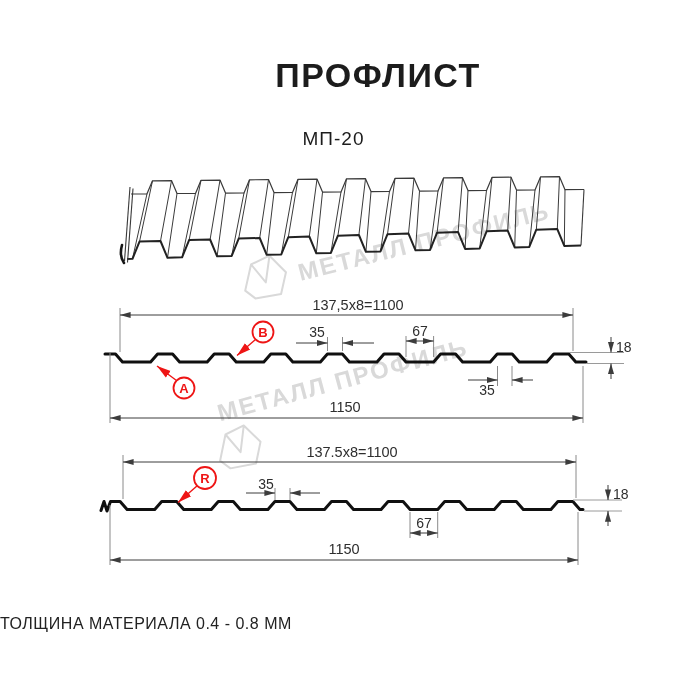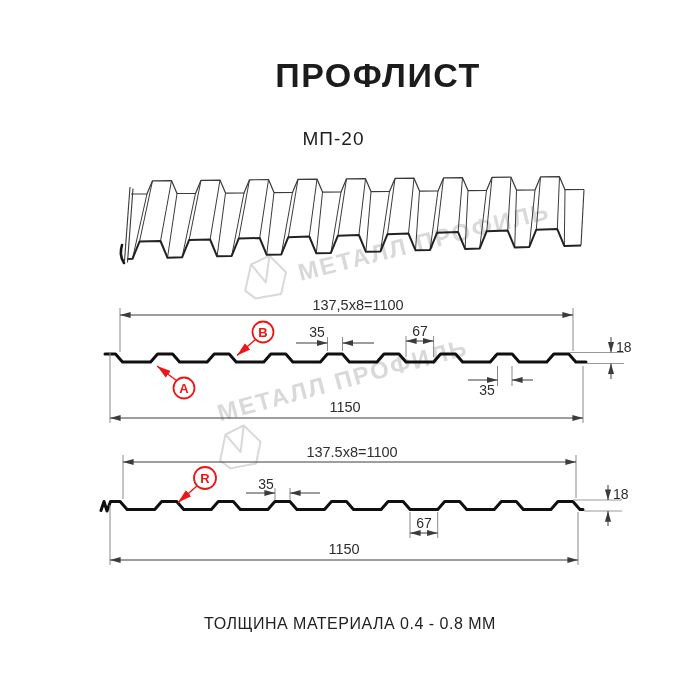--- a/index.html
+++ b/index.html
@@ -3,21 +3,21 @@
 <meta charset="utf-8">
 <style>
   :root{ --accent:#ee1515; --line:#3c3c3c; --ext:#8a8a8a; --profile:#101010; --wm:#d9d9d9; --ink:#1c1c1c; }
   html,body{margin:0;padding:0;}
   body{width:700px;height:700px;background:#ffffff;position:relative;overflow:hidden;
        font-family:"Liberation Sans", sans-serif;}
   .title{position:absolute;top:56px;left:0;width:700px;text-align:center;
          font-size:34px;font-weight:800;letter-spacing:1.5px;color:var(--ink);margin-left:28px;}
   .subtitle{position:absolute;top:100px;left:0;width:667px;text-align:center;
          font-size:19px;font-weight:500;letter-spacing:1px;color:var(--ink);margin-top:28px;}
-  .footer{position:absolute;top:615px;left:0;width:700px;text-align:center;
+  .footer{position:absolute;top:615px;left:0;width:700px;text-align:left;
          font-size:16px;font-weight:500;letter-spacing:0.5px;color:#222222;}
   svg{position:absolute;left:0;top:0;}
   .dimtxt{font-family:"Liberation Sans", sans-serif;font-size:14px;fill:#2e2e2e;}
   .dimtxt-big{font-family:"Liberation Sans", sans-serif;font-size:14.5px;fill:#2e2e2e;}
   .dimline{stroke:var(--line);stroke-width:1;fill:none;}
   .extline{stroke:var(--ext);stroke-width:1;fill:none;}
   .refline{stroke:#9a9a9a;stroke-width:1;fill:none;}
   .profile{stroke:var(--profile);stroke-width:3;fill:none;stroke-linejoin:round;stroke-linecap:round;}
   .red-stroke{stroke:var(--accent);fill:none;}
   .red-letter{font-family:"Liberation Sans", sans-serif;font-size:13px;font-weight:700;

